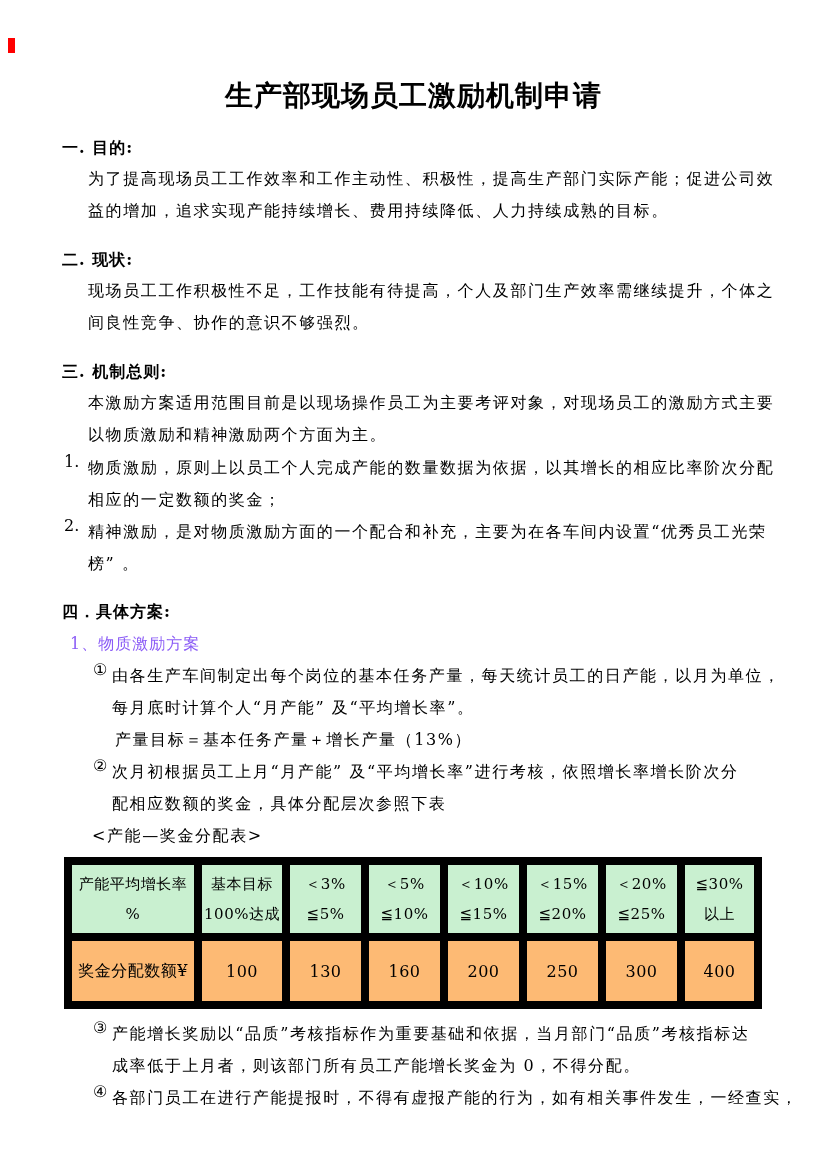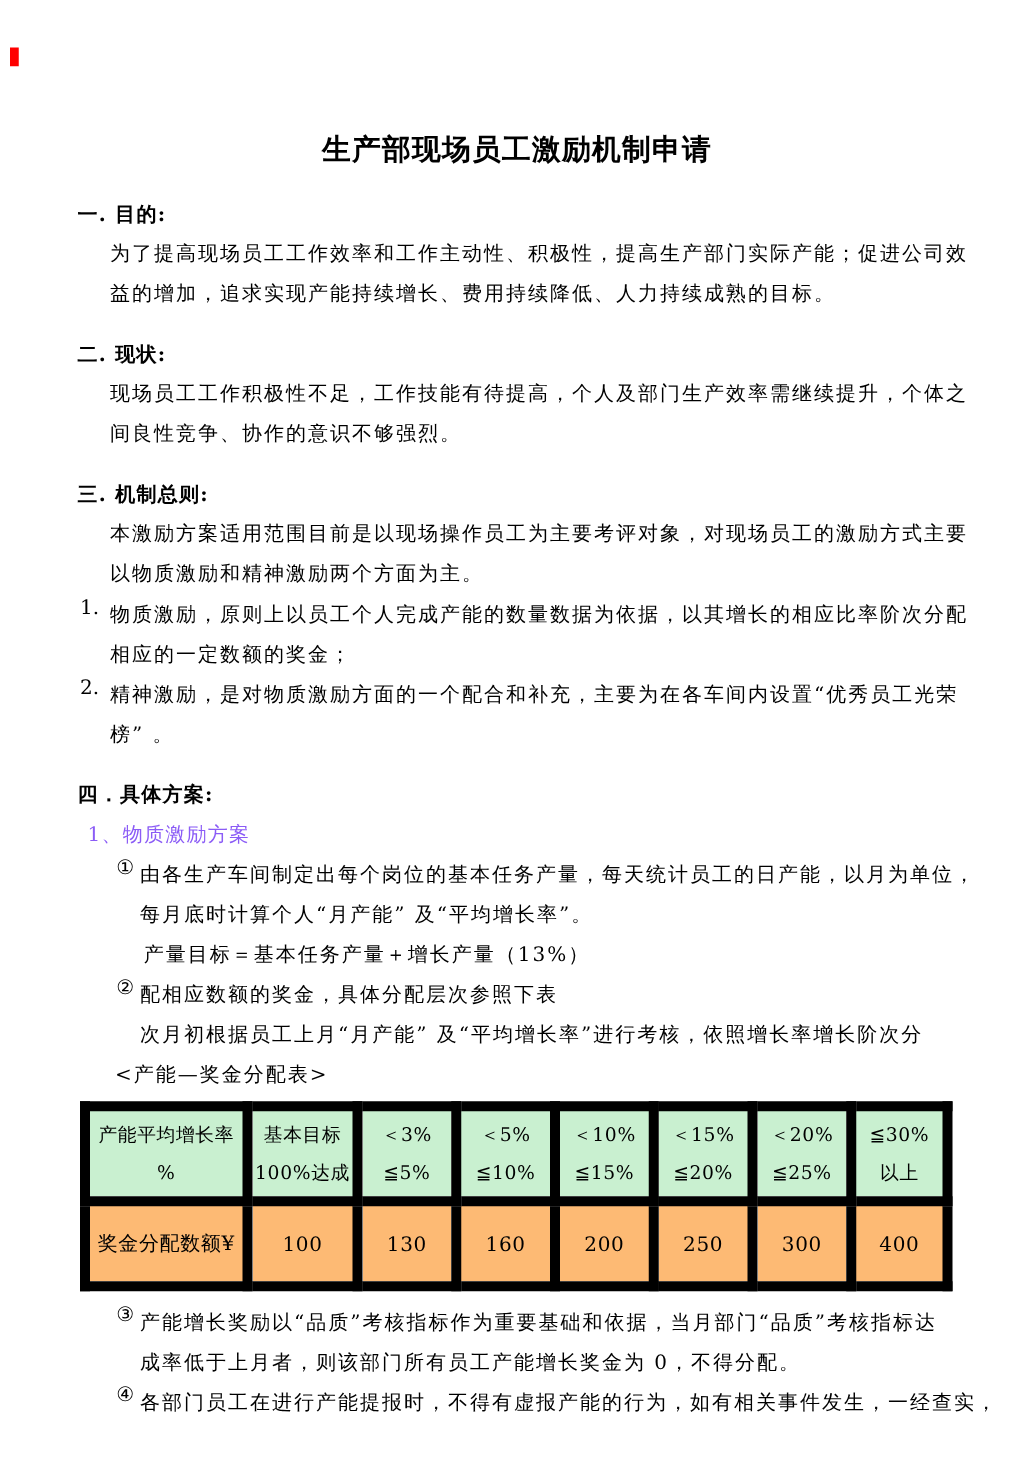--- a/index.html
+++ b/index.html
@@ -15,23 +15,23 @@
   .corner-mark {
     position: absolute;
     left: 8px;
     top: 38px;
     width: 7px;
     height: 15px;
     background: #ff0000;
   }
   .doc-title {
     margin: 0;
-    padding-top: 100px;
+    padding-top: 76px;
     text-align: center;
-    font-size: 23px;
+    font-size: 28px;
     font-weight: bold;
     line-height: 40px;
     letter-spacing: 1px;
   }
   .content {
     margin: 6px 62px 0 62px;
     font-size: 16px;
   }
   .tline {
     line-height: 32px;
@@ -116,22 +116,22 @@
 
     <div class="circ-item">
       <span class="marker">①</span>
       <div class="tline">由各生产车间制定出每个岗位的基本任务产量，每天统计员工的日产能，以月为单位，</div>
       <div class="tline">每月底时计算个人“月产能” 及“平均增长率”。</div>
     </div>
     <div class="tline formula">产量目标＝基本任务产量＋增长产量（13%）</div>
 
     <div class="circ-item">
       <span class="marker">②</span>
+      <div class="tline">次月初根据员工上月“月产能” 及“平均增长率”进行考核，依照增长率增长阶次分</div>
       <div class="tline">配相应数额的奖金，具体分配层次参照下表</div>
-      <div class="tline">次月初根据员工上月“月产能” 及“平均增长率”进行考核，依照增长率增长阶次分</div>
     </div>
 
     <div class="tline caption">&lt;产能—奖金分配表&gt;</div>
 
     <table class="dist-table">
       <colgroup>
         <col style="width:130px">
           <col style="width:88px">
           <col style="width:79px">
           <col style="width:79px">

